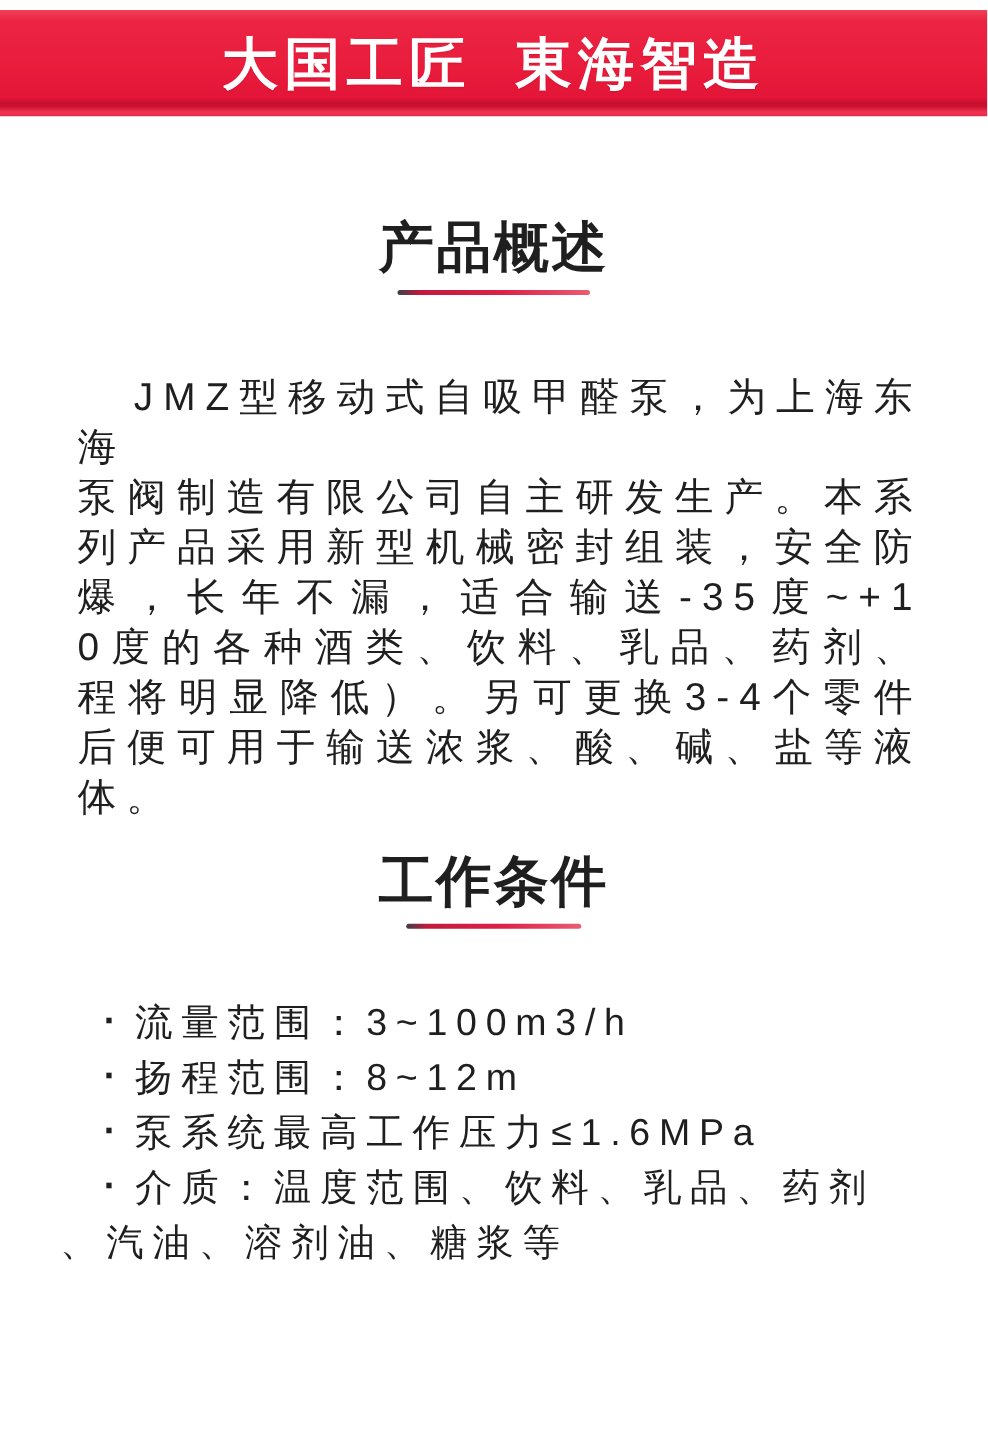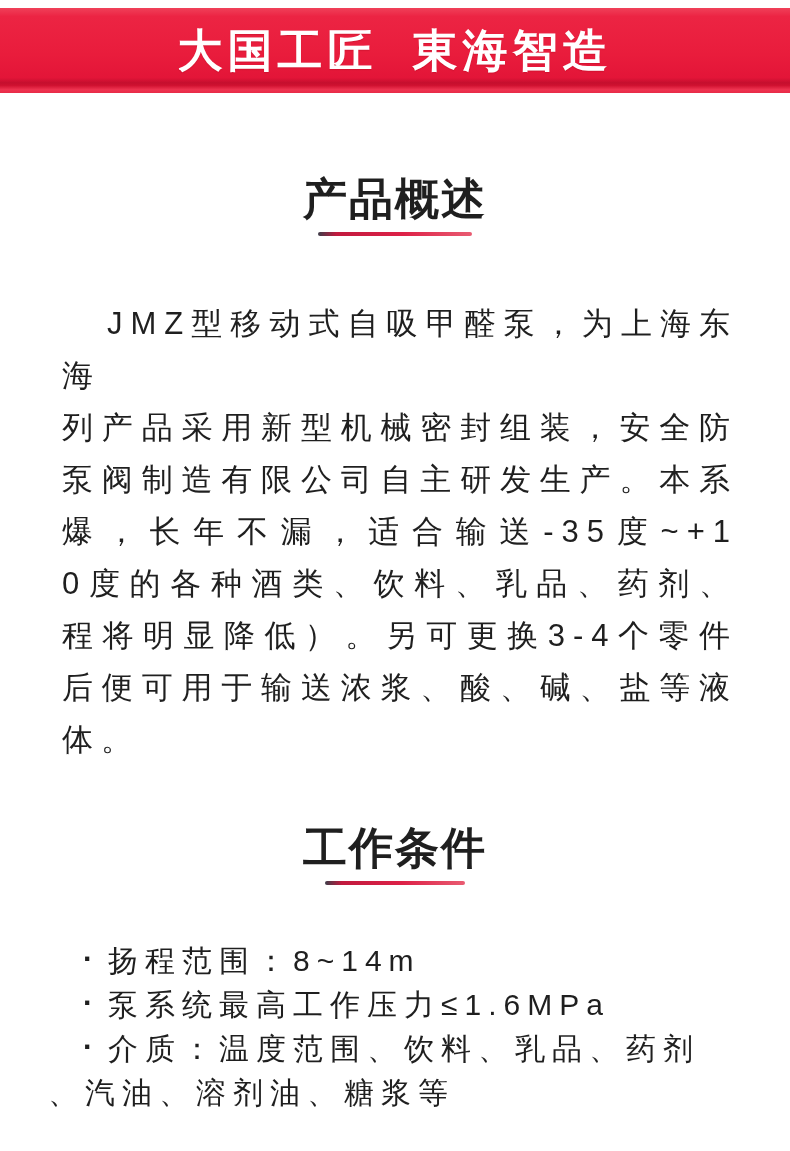--- a/index.html
+++ b/index.html
@@ -53,38 +53,38 @@
   
   .section-head{
     text-align:center;
     font-size:44px;
     font-weight:800;
     line-height:48px;
     letter-spacing:2px;
     color:var(--text);
   }
   .section-head.first{margin-top:82px;text-align:center;}
-  .section-head.second{margin-top:58px;}
+  .section-head.second{margin-top:24px;}
   .head-underline{
     height:4px;
     margin:9px auto 0;
     border-radius:2px;
     background:linear-gradient(90deg,
       var(--underline-dark) 0,
       #c11a3e 12%,
       var(--accent-red) 55%,
       #e95c72 100%);
   }
   .head-underline.w1{width:154px;}
   .head-underline.w2{width:140px;}
   
   .para{
     margin:62px 52px 0 62px;
     font-size:31px;
-    line-height:52px;
+    line-height:40px;
     letter-spacing:8px;
     color:var(--text);
   }
   .para-line{
     text-align:justify;
     text-align-last:justify;
   }
   .para-line.indent{text-indent:45px;}
   .para-line.last{
     text-align:left;
@@ -117,38 +117,43 @@
 
   <div class="banner">
     <span class="banner-title">大国工匠  東海智造</span>
   </div>
 
   <h2 class="section-head first">产品概述</h2>
   <div class="head-underline w1"></div>
 
   <div class="para">
     <div class="para-line indent">JMZ型移动式自吸甲醛泵，为上海东海</div>
+    <div class="para-line">泵阀制造有限公司自主研发生产。本系</div>
     <div class="para-line">列产品采用新型机械密封组装，安全防</div>
-    <div class="para-line">泵阀制造有限公司自主研发生产。本系</div>
     <div class="para-line">爆，长年不漏，适合输送-35度~+1</div>
     <div class="para-line">0度的各种酒类、饮料、乳品、药剂、</div>
     <div class="para-line">程将明显降低）。另可更换3-4个零件</div>
     <div class="para-line">后便可用于输送浓浆、酸、碱、盐等液</div>
     <div class="para-line last">体。</div>
   </div>
 
   <h2 class="section-head second">工作条件</h2>
   <div class="head-underline w2"></div>
 
   <div class="specs">
 
+    <div class="spec-item">
+      <div class="spec-line first">
+        <span class="bullet">·</span><span>流量范围：3~100m3/h</span>
+      </div>
+    </div>
 
     <div class="spec-item">
       <div class="spec-line first">
-        <span class="bullet">·</span><span>扬程范围：8~14m</span>
+        <span class="bullet">·</span><span>扬程范围：8~12m</span>
       </div>
     </div>
 
     <div class="spec-item">
       <div class="spec-line first">
         <span class="bullet">·</span><span>泵系统最高工作压力≤1.6MPa</span>
       </div>
     </div>
 
 

